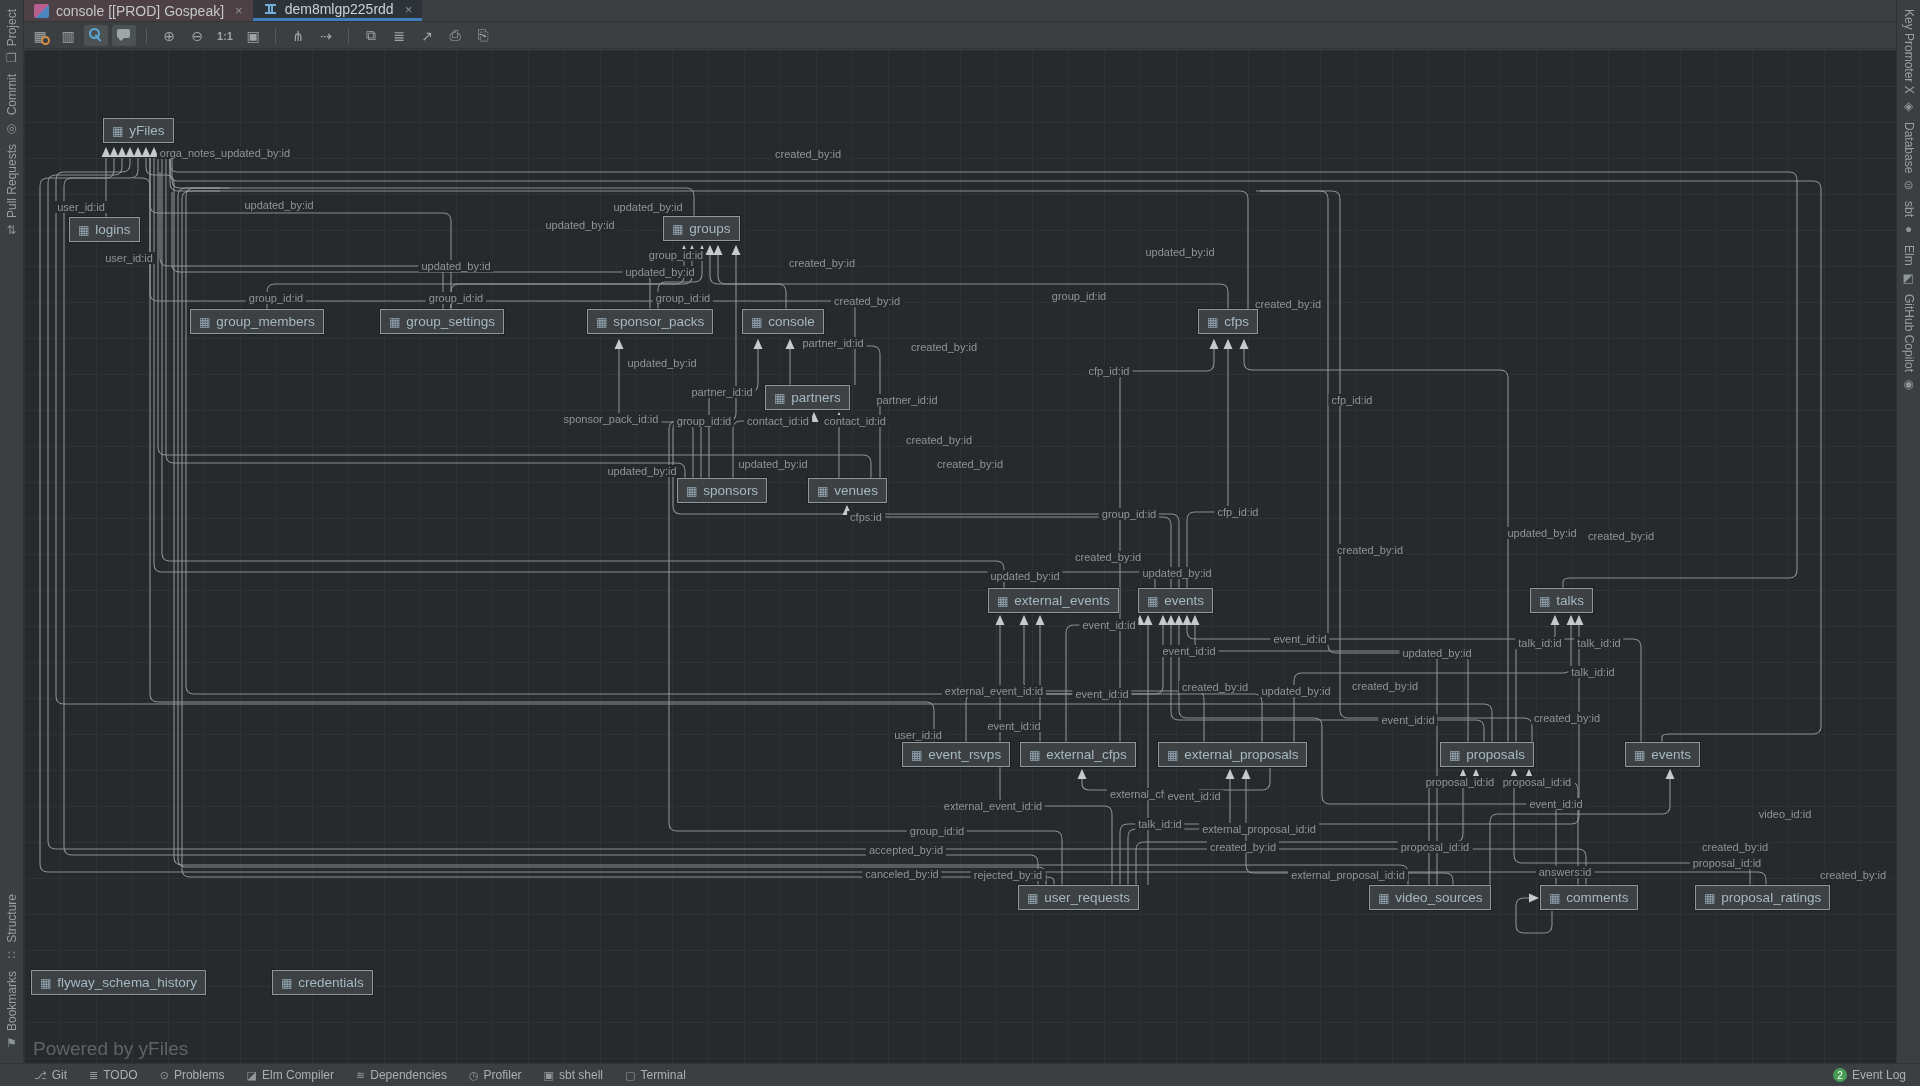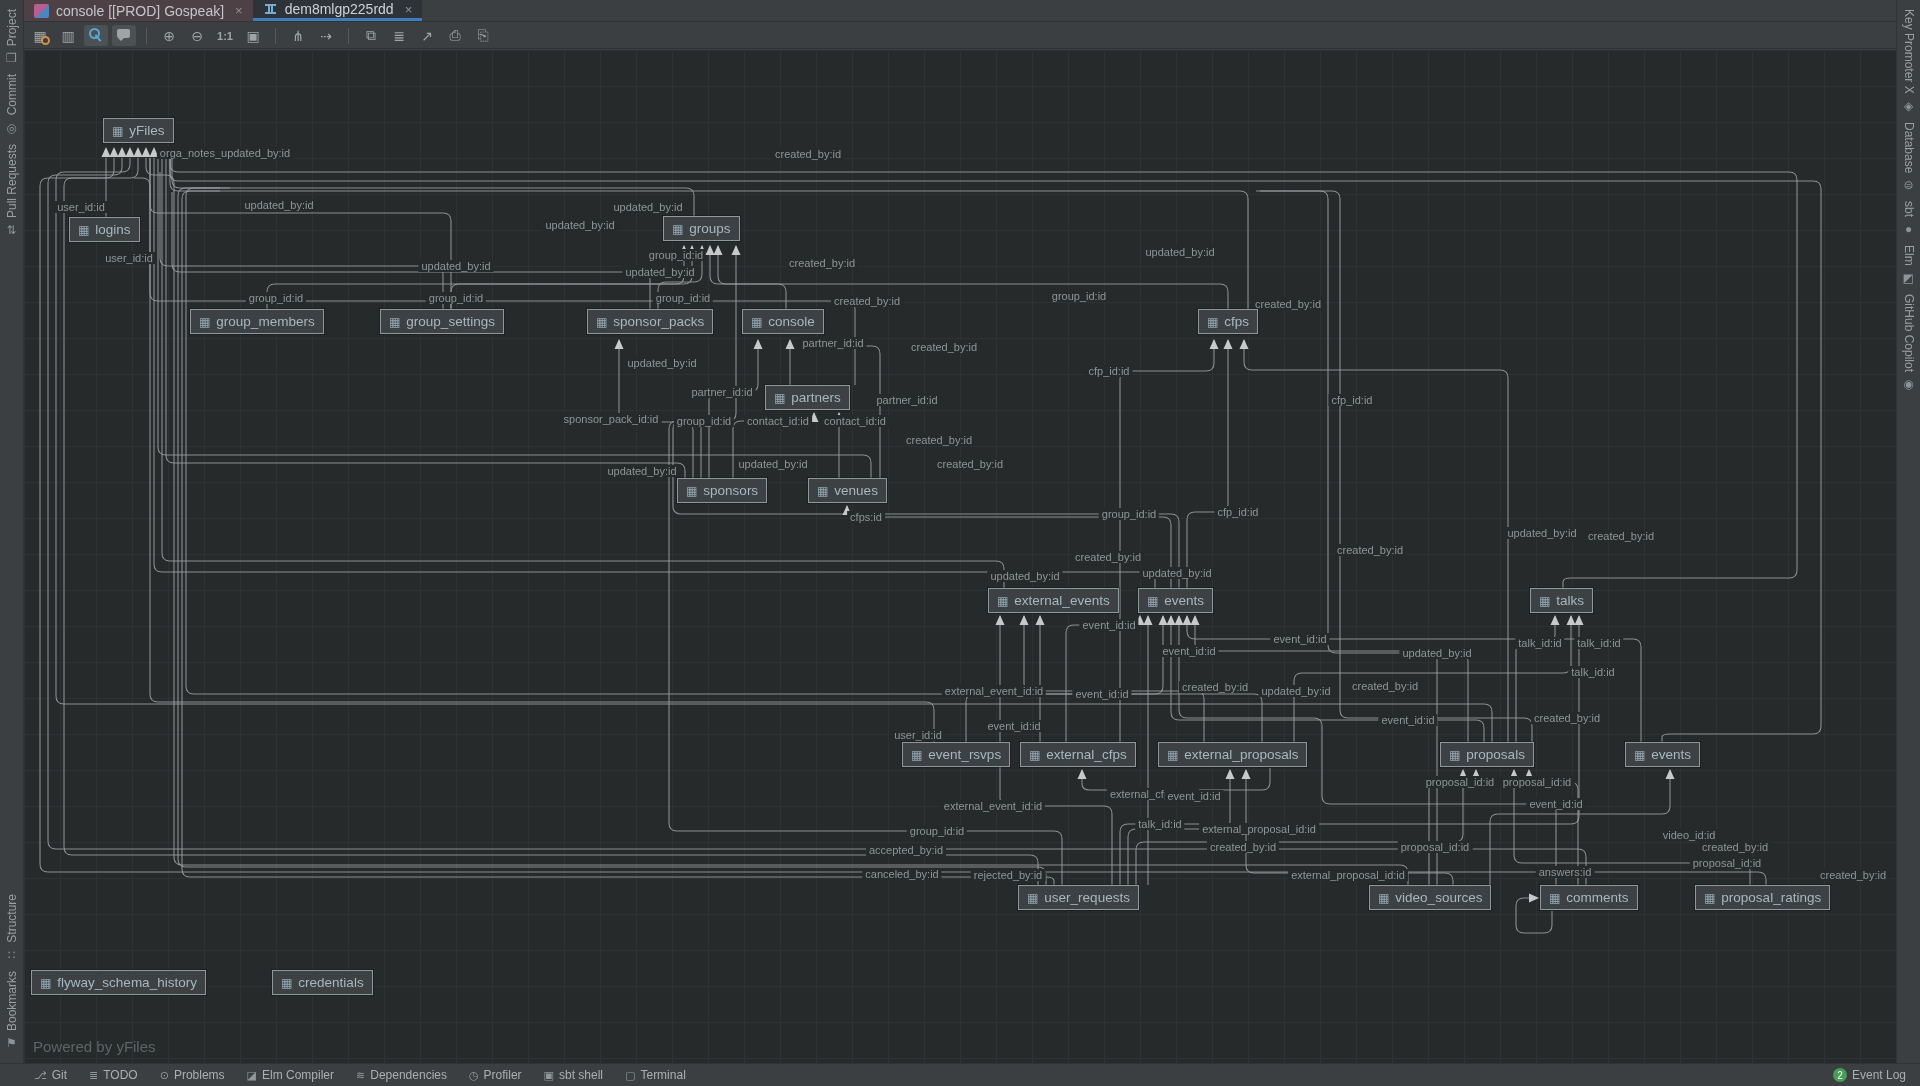--- a/index.html
+++ b/index.html
@@ -62,21 +62,21 @@
     background-size:36px 36px;z-index:1}
   svg.edges{position:absolute;left:0;top:0;width:1920px;height:1086px;z-index:2;pointer-events:none}
   svg.edges path{stroke:var(--c-edge);fill:none;stroke-width:1.1px;opacity:.85}
   svg.edges polygon{fill:var(--c-arrow)}
   .elabel{position:absolute;transform:translate(-50%,-50%);font-size:11px;color:var(--c-label);
     background:var(--c-canvas);padding:0 3px;white-space:nowrap;z-index:3}
   .node{position:absolute;background:var(--c-node_bg);border:1px solid var(--c-node_border);
     color:var(--c-node_text);font-size:13.5px;padding:4px 8px;display:flex;align-items:center;gap:6px;
     white-space:nowrap;z-index:4;box-shadow:0 0 0 1px rgba(0,0,0,.25);cursor:default}
   .node .nic{font-size:12px;color:#93a7b3;line-height:1}
-  .watermark{position:absolute;left:33px;top:1038px;font-size:15px;color:#5d6466;z-index:3}
+  .watermark{position:absolute;left:33px;top:1038px;font-size:19px;color:#5d6466;z-index:3}
 </style>
 </head>
 <body>
 
 <div class="canvas"></div>
 
 <svg class="edges" viewBox="0 0 1920 1086" id="edges-svg">
     <path d="M106 217 V158"></path>
     <path d="M114 158 V170 Q114 178 106 178 H48 Q40 178 40 186 V864 Q40 872 48 872 H1758 Q1766 872 1766 880 V885"></path>
     <path d="M122 158 V167 Q122 175 114 175 H56 Q48 175 48 183 V841 Q48 849 56 849 H1578 Q1586 849 1586 857 V885"></path>
@@ -347,21 +347,21 @@
     <div class="elabel" style="left: 1385px; top: 686px;">created_by:id</div>
     <div class="elabel" style="left: 1408px; top: 720px;">event_id:id</div>
     <div class="elabel" style="left: 1567px; top: 718px;">created_by:id</div>
     <div class="elabel" style="left: 1014px; top: 726px;">event_id:id</div>
     <div class="elabel" style="left: 918px; top: 735px;">user_id:id</div>
     <div class="elabel" style="left: 1153px; top: 774px; margin-top: 20px;">external_cfp_id:id</div>
     <div class="elabel" style="left: 1460px; top: 782px;">proposal_id:id</div>
     <div class="elabel" style="left: 1537px; top: 782px;">proposal_id:id</div>
     <div class="elabel" style="left: 1194px; top: 796px;">event_id:id</div>
     <div class="elabel" style="left: 1556px; top: 804px;">event_id:id</div>
-    <div class="elabel" style="left: 1689px; top: 814px; margin-top: 21px;">video_id:id</div>
+    <div class="elabel" style="left: 1785px; top: 814px;">video_id:id</div>
     <div class="elabel" style="left: 993px; top: 806px;">external_event_id:id</div>
     <div class="elabel" style="left: 1160px; top: 824px;">talk_id:id</div>
     <div class="elabel" style="left: 1259px; top: 829px;">external_proposal_id:id</div>
     <div class="elabel" style="left: 937px; top: 831px;">group_id:id</div>
     <div class="elabel" style="left: 1243px; top: 847px;">created_by:id</div>
     <div class="elabel" style="left: 1435px; top: 847px;">proposal_id:id</div>
     <div class="elabel" style="left: 906px; top: 850px;">accepted_by:id</div>
     <div class="elabel" style="left: 1735px; top: 847px;">created_by:id</div>
     <div class="elabel" style="left: 902px; top: 874px;">canceled_by:id</div>
     <div class="elabel" style="left: 1008px; top: 875px;">rejected_by:id</div>

